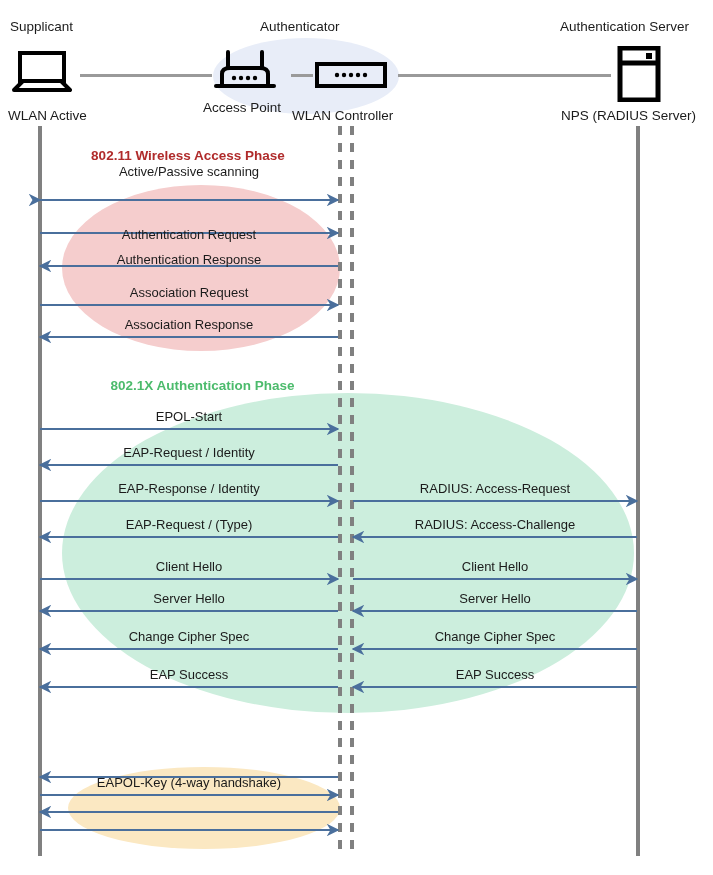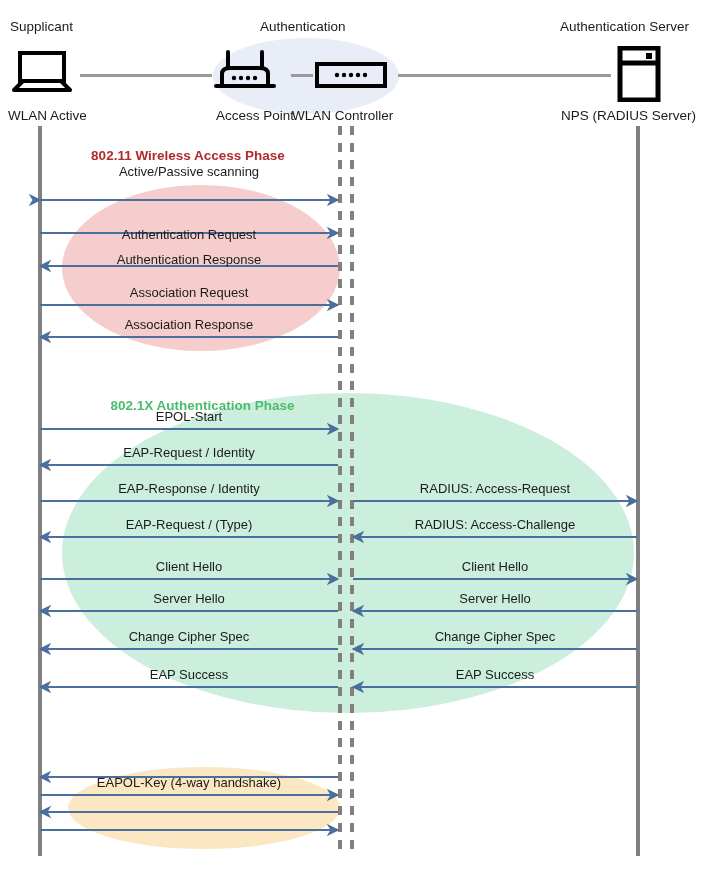--- a/index.html
+++ b/index.html
@@ -31,21 +31,21 @@
     text-align:center;
   }
   svg.arrows{position:absolute;left:0;top:0;width:713px;height:875px;overflow:visible;}
 </style>
 </head>
 <body>
 
 <div id="stage">
 
   <div class="hdr-label" style="left:10px;top:19px;">Supplicant</div>
-  <div class="hdr-label" style="left:260px;top:19px;">Authentication</div>
+  <div class="hdr-label" style="left:260px;top:19px;">Authenticator</div>
   <div class="hdr-label" style="left:560px;top:19px;">Authentication Server</div>
 
   <div class="ellipse" style="left:213px;top:38px;width:186px;height:76px;background:#e8edf8;"></div>
 
   <div class="hwire" style="left:80px;top:74px;width:132px;"></div>
   <div class="hwire" style="left:291px;top:74px;width:22px;"></div>
   <div class="hwire" style="left:398px;top:74px;width:213px;"></div>
 
   <div class="node-icon" style="left:12px;top:50px;">
     <svg width="60" height="44" viewBox="0 0 60 44">
@@ -80,36 +80,36 @@
 
   <div class="node-icon" style="left:617px;top:46px;">
     <svg width="44" height="56" viewBox="0 0 44 56">
       <rect x="3" y="2" width="38" height="52" fill="none" stroke="#000" stroke-width="5"></rect>
       <line x1="3" y1="17" x2="41" y2="17" stroke="#000" stroke-width="5"></line>
       <rect x="29" y="7" width="6" height="6" fill="#000"></rect>
     </svg>
   </div>
 
   <div class="hdr-label" style="left:8px;top:108px;">WLAN Active</div>
-  <div class="hdr-label" style="left:203px;top:108px;margin-left:13px;">Access Point</div>
+  <div class="hdr-label" style="left:203px;top:100px;">Access Point</div>
   <div class="hdr-label" style="left:292px;top:108px;text-align:center;">WLAN Controller</div>
   <div class="hdr-label" style="left:561px;top:108px;">NPS (RADIUS Server)</div>
 
   <div class="ellipse" style="left:62px;top:185px;width:278px;height:166px;background:#f5cdcd;"></div>
   <div class="ellipse" style="left:62px;top:393px;width:572px;height:320px;background:#cceedd;"></div>
   <div class="ellipse" style="left:68px;top:767px;width:272px;height:82px;background:#fbe8c2;"></div>
 
   <div class="lifeline-solid" style="left:38px;top:126px;height:730px;"></div>
   <div class="lifeline-dash" style="left:338px;top:126px;height:730px;"></div>
   <div class="lifeline-dash" style="left:350px;top:126px;height:730px;"></div>
   <div class="lifeline-solid" style="left:636px;top:126px;height:730px;"></div>
 
   <div class="phase-title" style="left:88px;top:146px;width:200px;color:#b02b2b;">802.11 Wireless Access Phase</div>
 
-  <div class="phase-title" style="left:100px;top:396px;width:205px;color:#4cbb6c;">802.1X Authentication Phase</div>
+  <div class="phase-title" style="left:100px;top:376px;width:205px;color:#4cbb6c;">802.1X Authentication Phase</div>
 
 
   <svg class="arrows">
     <defs>
       <marker id="ahR" viewBox="0 0 10 10" refX="9" refY="5" markerWidth="7" markerHeight="7" orient="auto">
         <path d="M0,0 L10,5 L0,10 L3,5 Z" fill="#4a6f9c"></path>
       </marker>
       <marker id="ahL" viewBox="0 0 10 10" refX="9" refY="5" markerWidth="7" markerHeight="7" orient="auto">
         <path d="M0,0 L10,5 L0,10 L3,5 Z" fill="#4a6f9c"></path>
       </marker>

